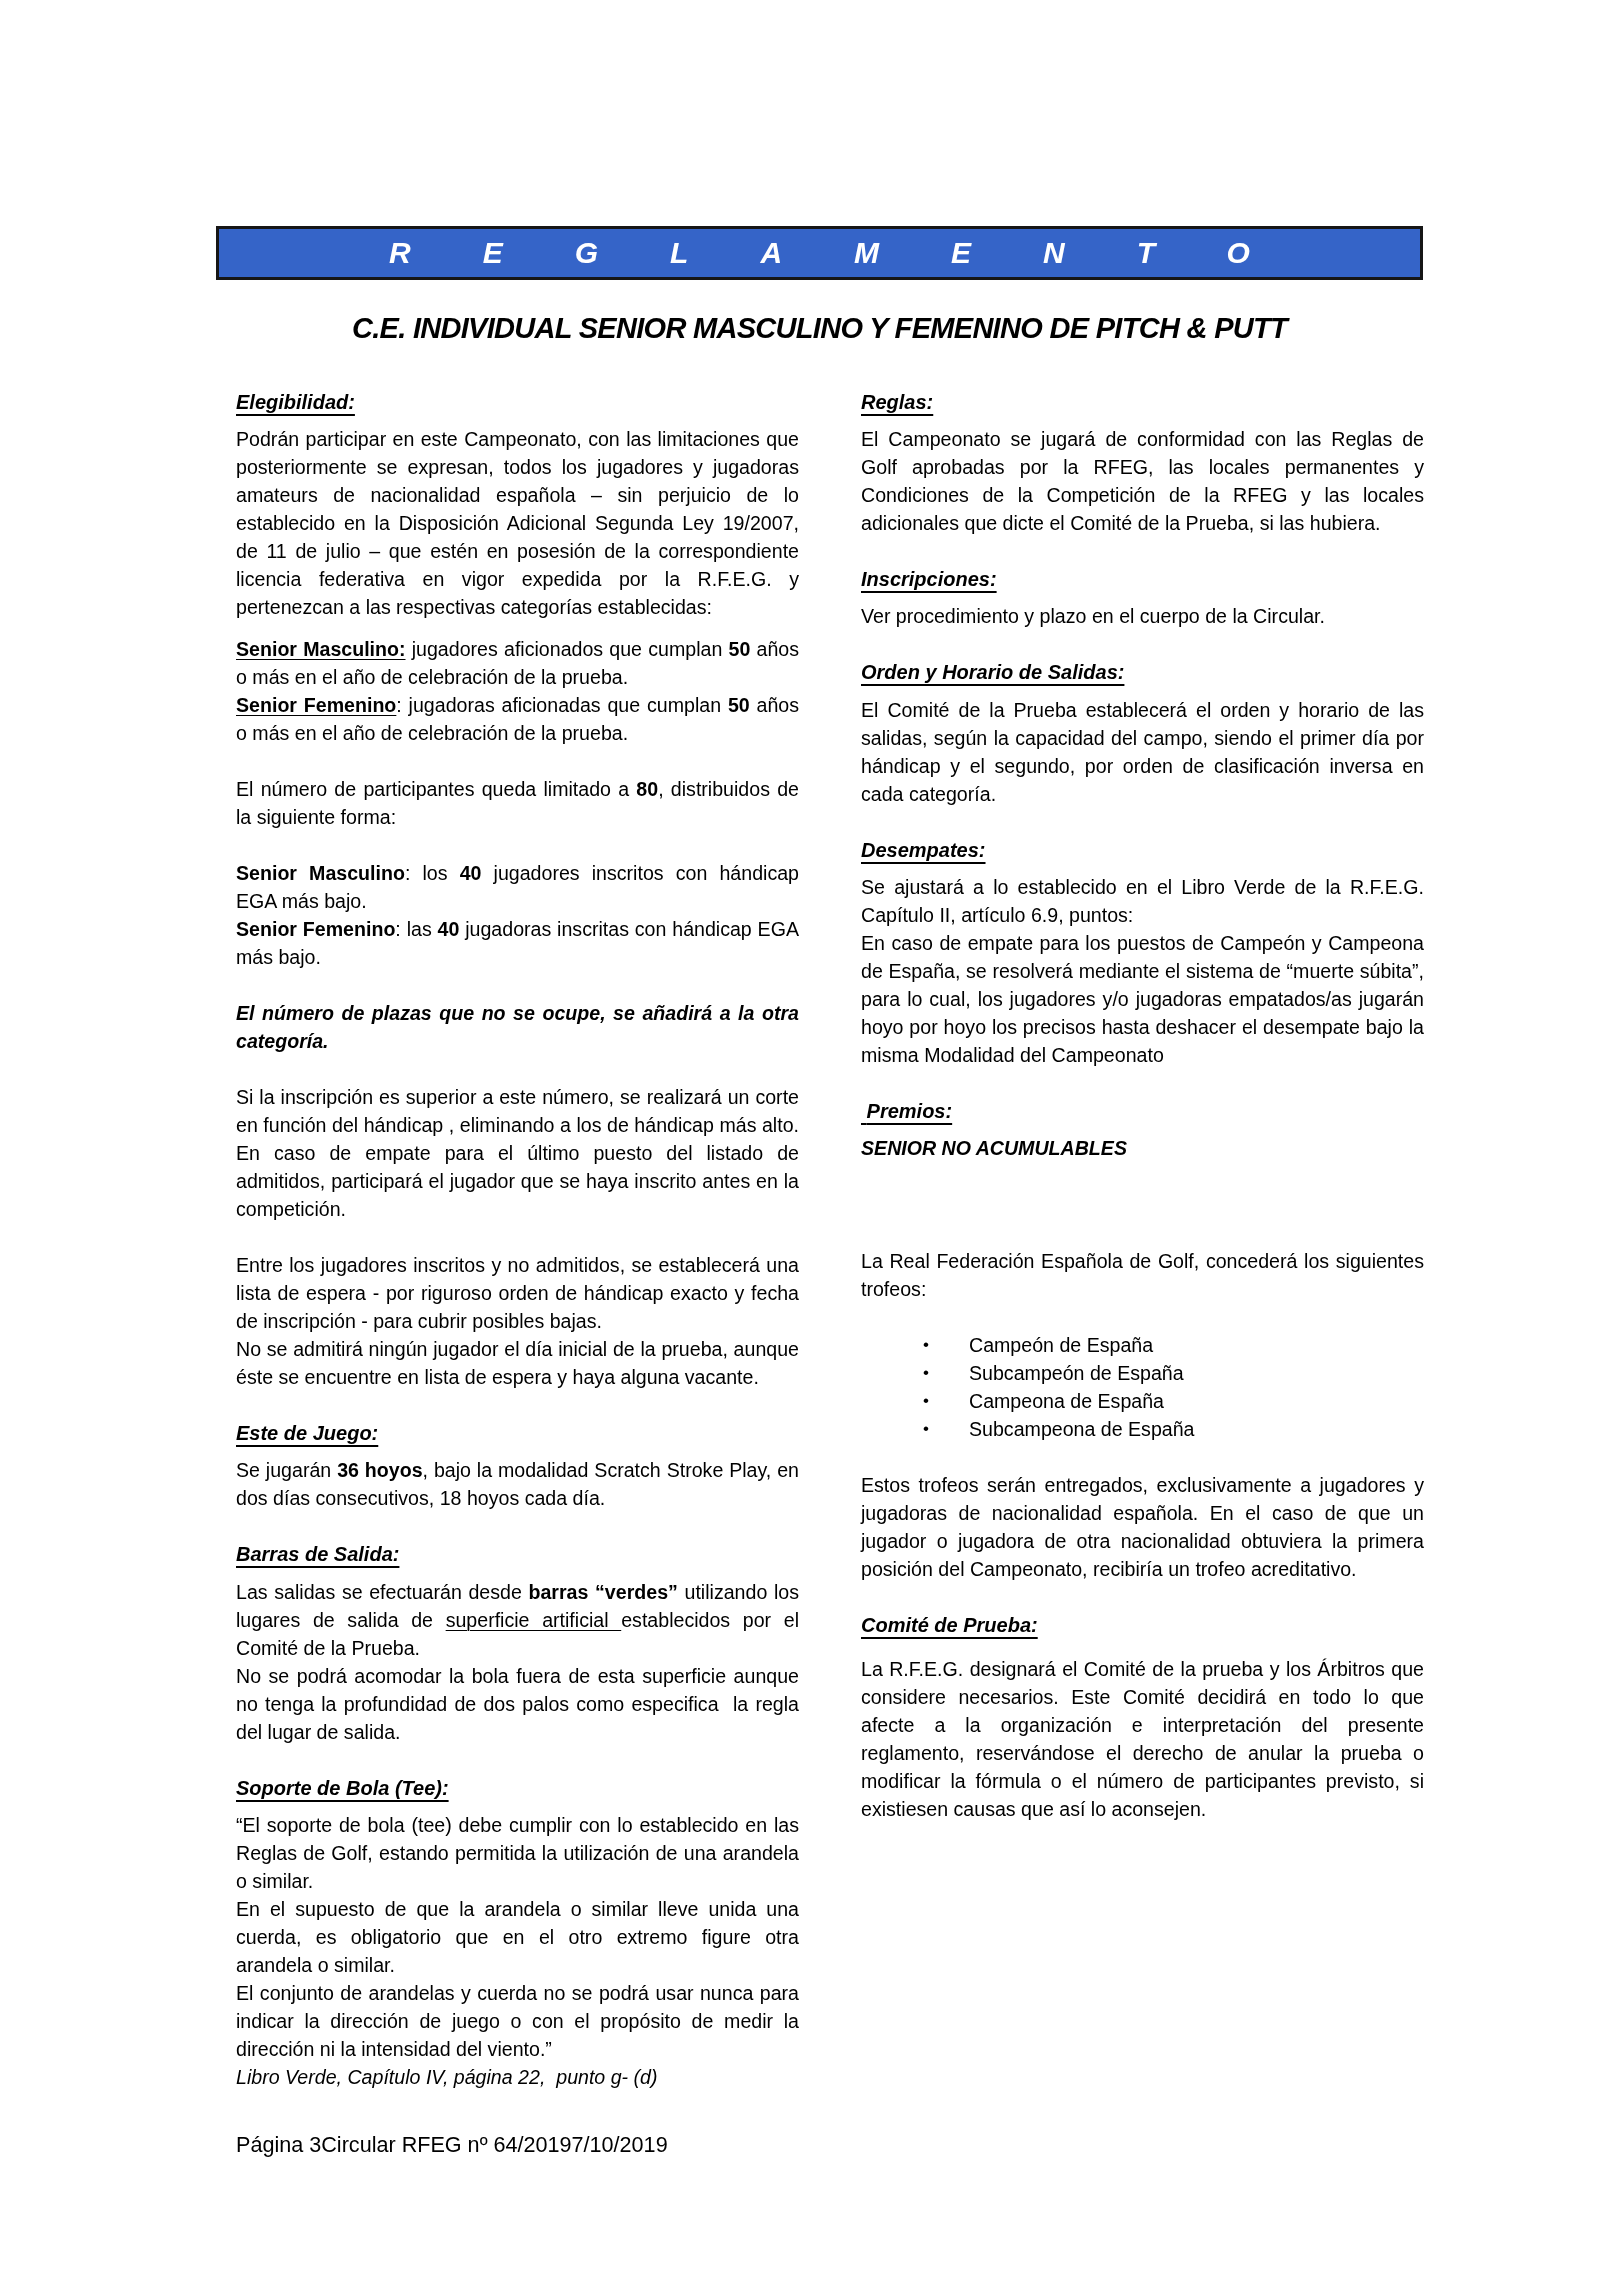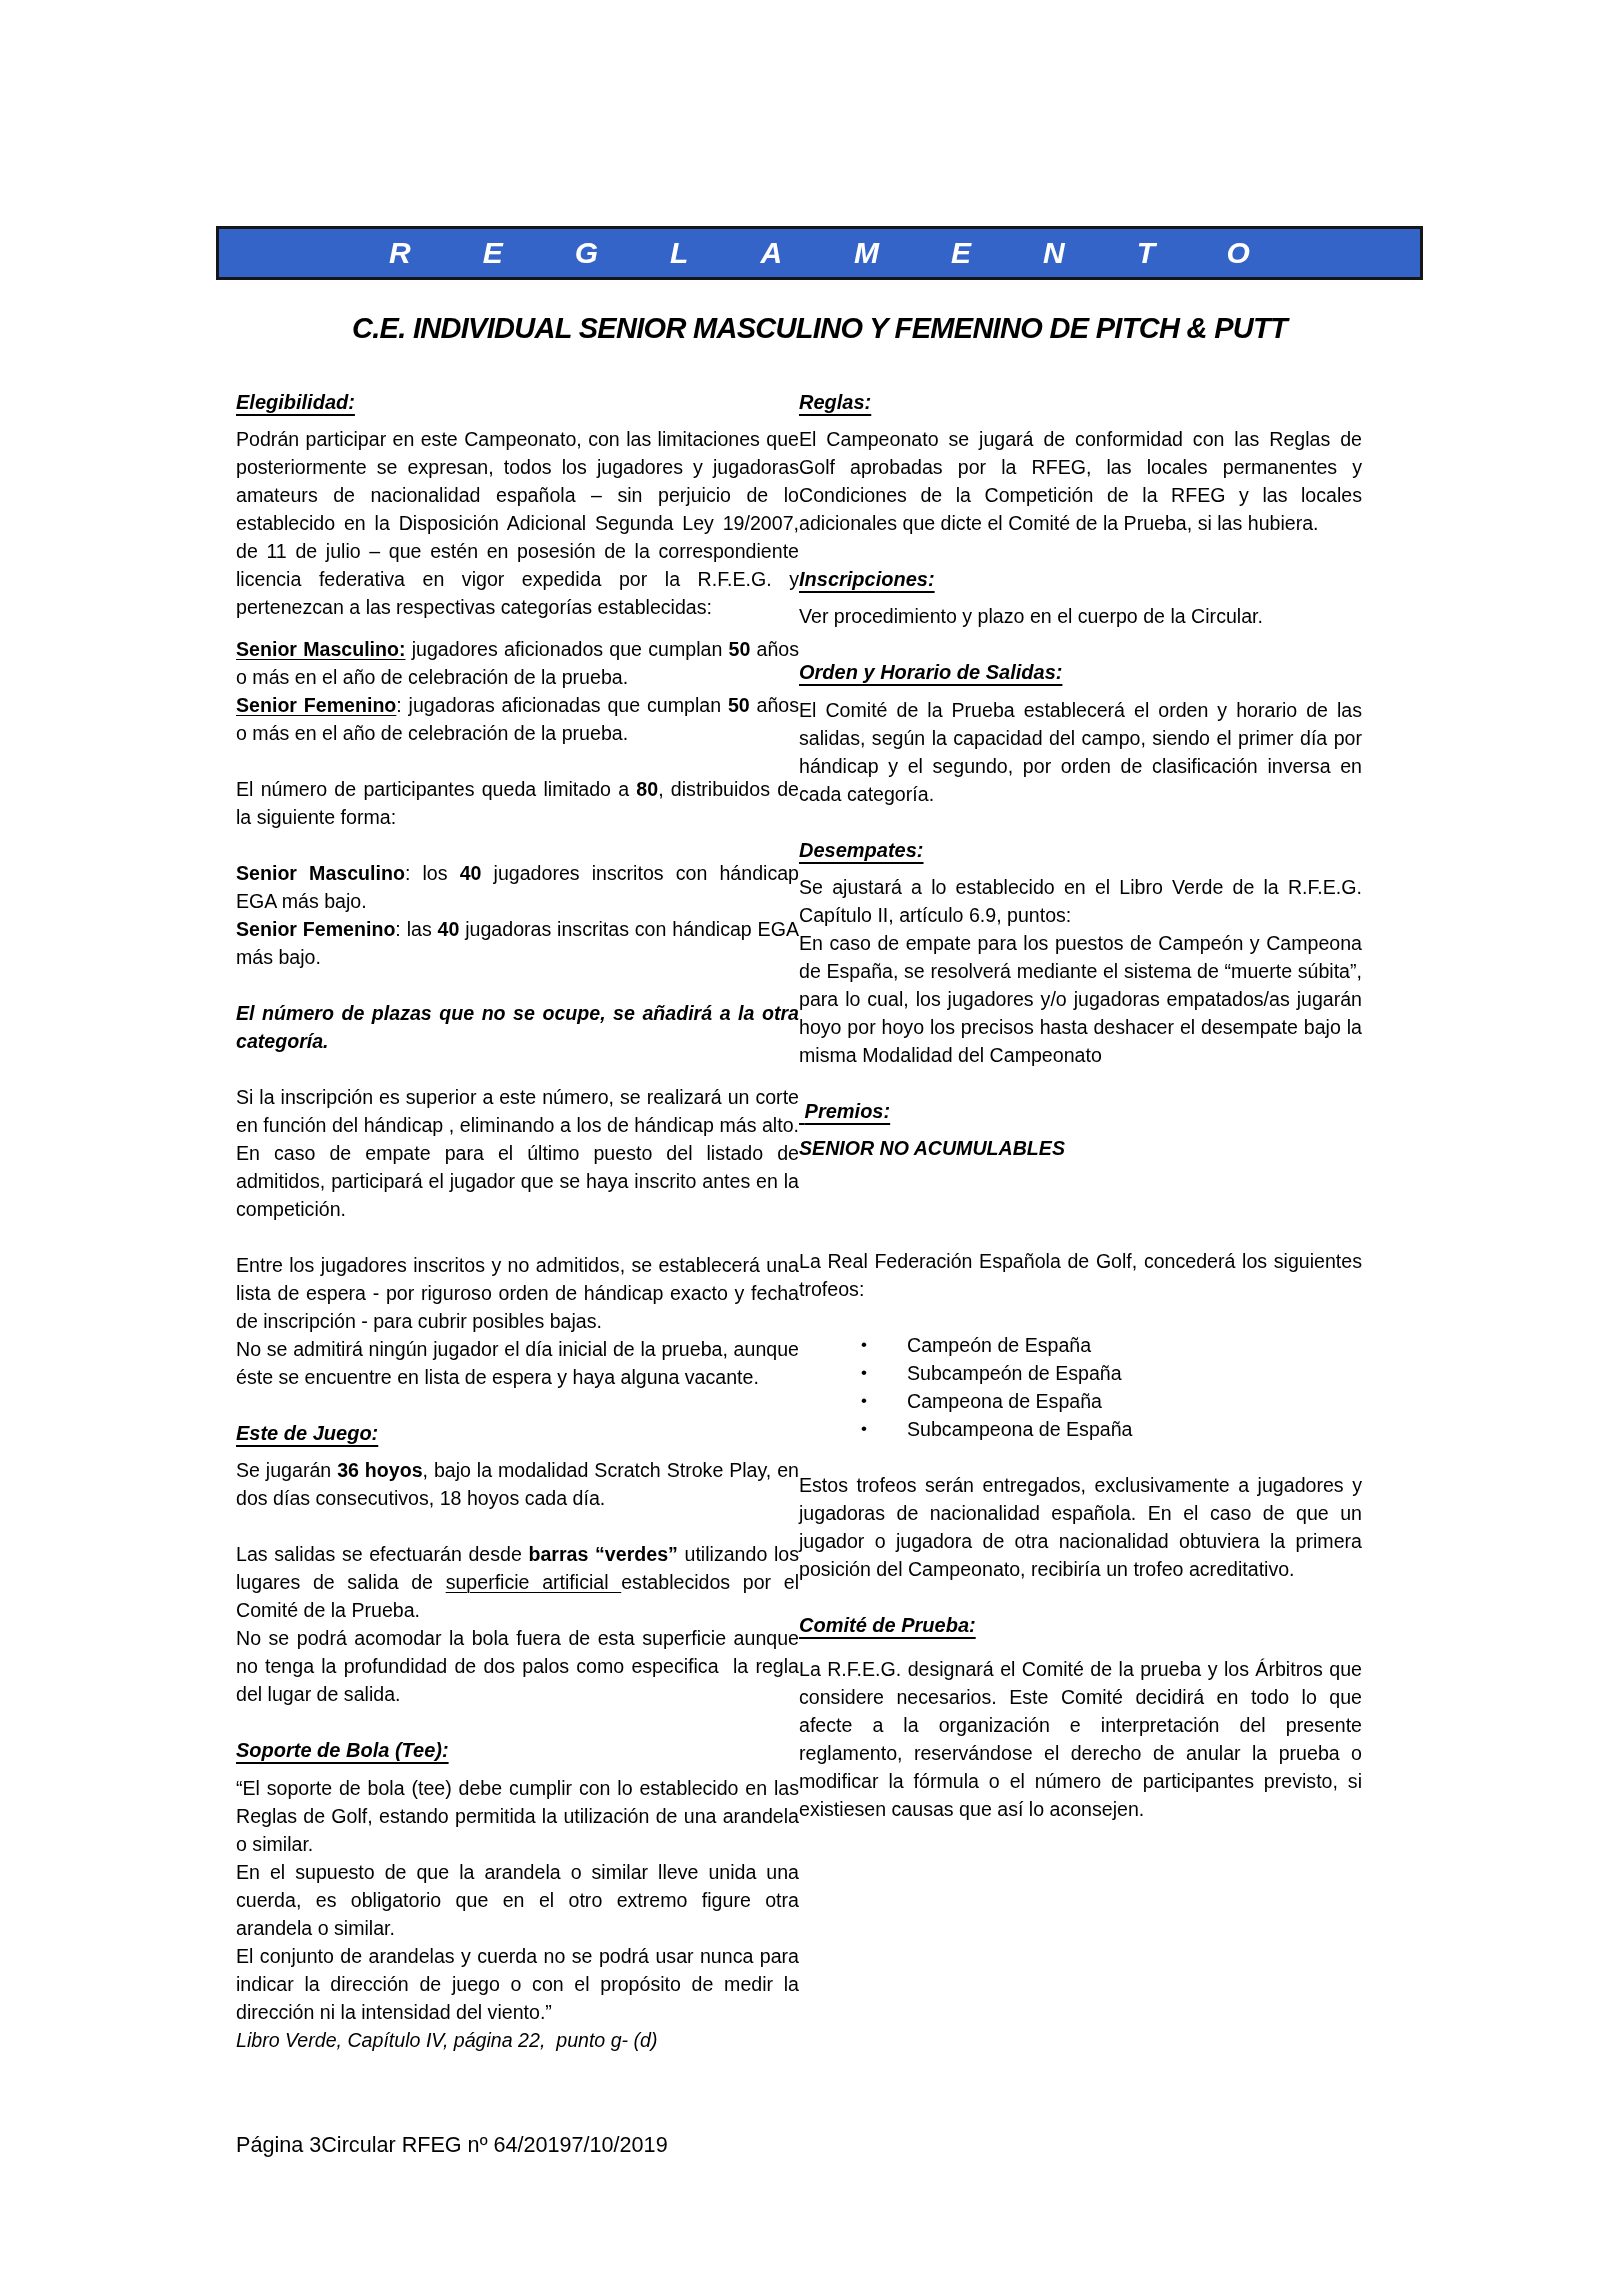--- a/index.html
+++ b/index.html
@@ -31,21 +31,21 @@
   .doc-title{
     margin:32px 0 0 216px;
     width:1207px;
     text-align:center;
     font-weight:bold;font-style:italic;
     font-size:29px;
     letter-spacing:-0.7px;
   }
   
   .columns{
-    display:flex;
+    display:flex;gap:62px;
     margin:43px 0 0 236px;
     width:1188px;
   }
   .col{
     width:563px;
     font-size:19.6px;
     line-height:28px;
     text-align:justify;
   }
   .col > :first-child{margin-top:0 !important;}
@@ -105,20 +105,21 @@
 </span><span class="rb ru">Senior Femenino</span><span>: jugadoras aficionadas que cumplan </span><span class="rb">50</span><span> años o más en el año de celebración de la prueba.</span></div>
         <div class="para"><span>El número de participantes queda limitado a </span><span class="rb">80</span><span>, distribuidos de la siguiente forma:</span></div>
         <div class="para"><span class="rb">Senior Masculino</span><span>: los </span><span class="rb">40</span><span> jugadores inscritos con hándicap EGA más bajo.
 </span><span class="rb">Senior Femenino</span><span>: las </span><span class="rb">40</span><span> jugadoras inscritas con hándicap EGA más bajo.</span></div>
         <div class="para"><span class="rb ri">El número de plazas que no se ocupe, se añadirá a la otra categoría.</span></div>
         <div class="para"><span>Si la inscripción es superior a este número, se realizará un corte en función del hándicap , eliminando a los de hándicap más alto. En caso de empate para el último puesto del listado de admitidos, participará el jugador que se haya inscrito antes en la competición.</span></div>
         <div class="para"><span>Entre los jugadores inscritos y no admitidos, se establecerá una lista de espera - por riguroso orden de hándicap exacto y fecha de inscripción - para cubrir posibles bajas.
 No se admitirá ningún jugador el día inicial de la prueba, aunque éste se encuentre en lista de espera y haya alguna vacante.</span></div>
         <div class="heading">Este de Juego:</div>
         <div class="para"><span>Se jugarán </span><span class="rb">36 hoyos</span><span>, bajo la modalidad Scratch Stroke Play, en dos días consecutivos, 18 hoyos cada día.</span></div>
+        <div class="heading">Barras de Salida:</div>
         <div class="para"><span>Las salidas se efectuarán desde </span><span class="rb">barras “verdes”</span><span> utilizando los lugares de salida de </span><span class="ru">superficie artificial </span><span>establecidos por el Comité de la Prueba.
 No se podrá acomodar la bola fuera de esta superficie aunque no tenga la profundidad de dos palos como especifica  la regla del lugar de salida.</span></div>
         <div class="heading">Soporte de Bola (Tee):</div>
         <div class="para"><span>“El soporte de bola (tee) debe cumplir con lo establecido en las Reglas de Golf, estando permitida la utilización de una arandela o similar.
 En el supuesto de que la arandela o similar lleve unida una cuerda, es obligatorio que en el otro extremo figure otra arandela o similar.
 El conjunto de arandelas y cuerda no se podrá usar nunca para indicar la dirección de juego o con el propósito de medir la dirección ni la intensidad del viento.”
 </span><span class="ri">Libro Verde, Capítulo IV, página 22,  punto g- (d)</span></div>
       </div>
     <div class="col">
         <div class="heading">Reglas:</div>

